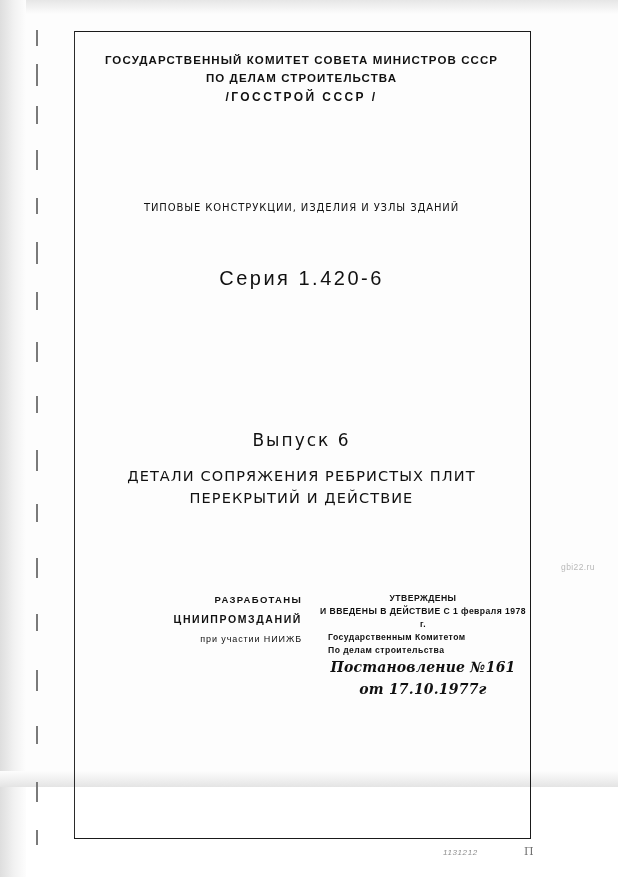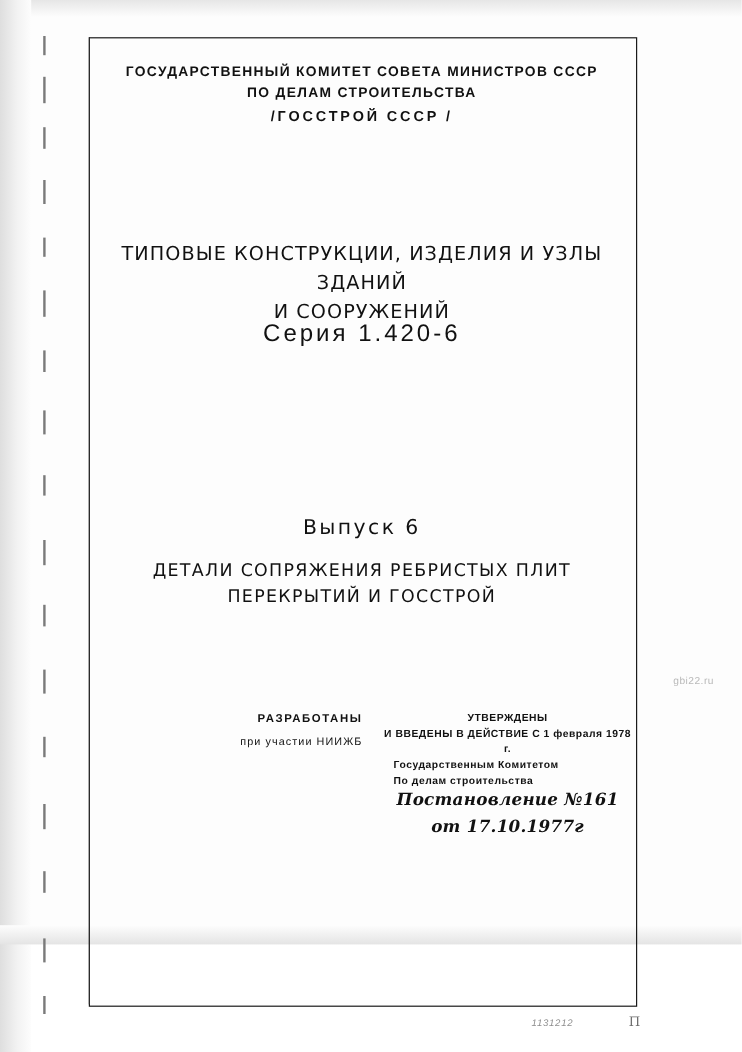--- a/index.html
+++ b/index.html
@@ -95,21 +95,21 @@
   }
   .header-block .l3 {
     letter-spacing: 2.4px;
     font-size: 12px;
   }
 
   .subject-block {
     left: 74px;
     top: 200px;
     width: 455px;
-    font-size: 16px;
+    font-size: 10px;
     letter-spacing: 0.9px;
     line-height: 1.5;
     font-family: "DejaVu Sans", sans-serif;
   }
 
   .series-block {
     left: 74px;
     top: 266px;
     width: 455px;
     font-size: 20px;
@@ -251,35 +251,35 @@
   <div class="frame-inner-tick"></div>
 
   <div class="tb header-block">
     <div class="l1">ГОСУДАРСТВЕННЫЙ КОМИТЕТ СОВЕТА МИНИСТРОВ СССР</div>
     <div class="l2">ПО ДЕЛАМ СТРОИТЕЛЬСТВА</div>
     <div class="l3">/ГОССТРОЙ СССР /</div>
   </div>
 
   <div class="tb subject-block">
     <div>ТИПОВЫЕ КОНСТРУКЦИИ, ИЗДЕЛИЯ И УЗЛЫ ЗДАНИЙ</div>
-    <div>И СООРУЖЕНИЙ</div>
   </div>
 
   <div class="tb series-block">Серия 1.420-6</div>
 
 
   <div class="tb issue-block">Выпуск 6</div>
 
   <div class="tb issue-detail-block">
     <div>ДЕТАЛИ СОПРЯЖЕНИЯ РЕБРИСТЫХ ПЛИТ</div>
-    <div>ПЕРЕКРЫТИЙ И ГОССТРОЙ</div>
+    <div>ПЕРЕКРЫТИЙ И ДЕЙСТВИЕ</div>
   </div>
 
   <div class="tb dev-block">
     <div class="l1">РАЗРАБОТАНЫ</div>
+    <div class="l2">ЦНИИПРОМЗДАНИЙ</div>
     <div class="l3">при участии НИИЖБ</div>
   </div>
 
   <div class="tb appr-block">
     <div>УТВЕРЖДЕНЫ</div>
     <div>И ВВЕДЕНЫ В ДЕЙСТВИЕ С 1 февраля 1978 г.</div>
     <div class="ln-left">Государственным Комитетом</div>
     <div class="ln-left">По делам строительства</div>
     <div class="ital">Постановление №161 от 17.10.1977г</div>
   </div>

